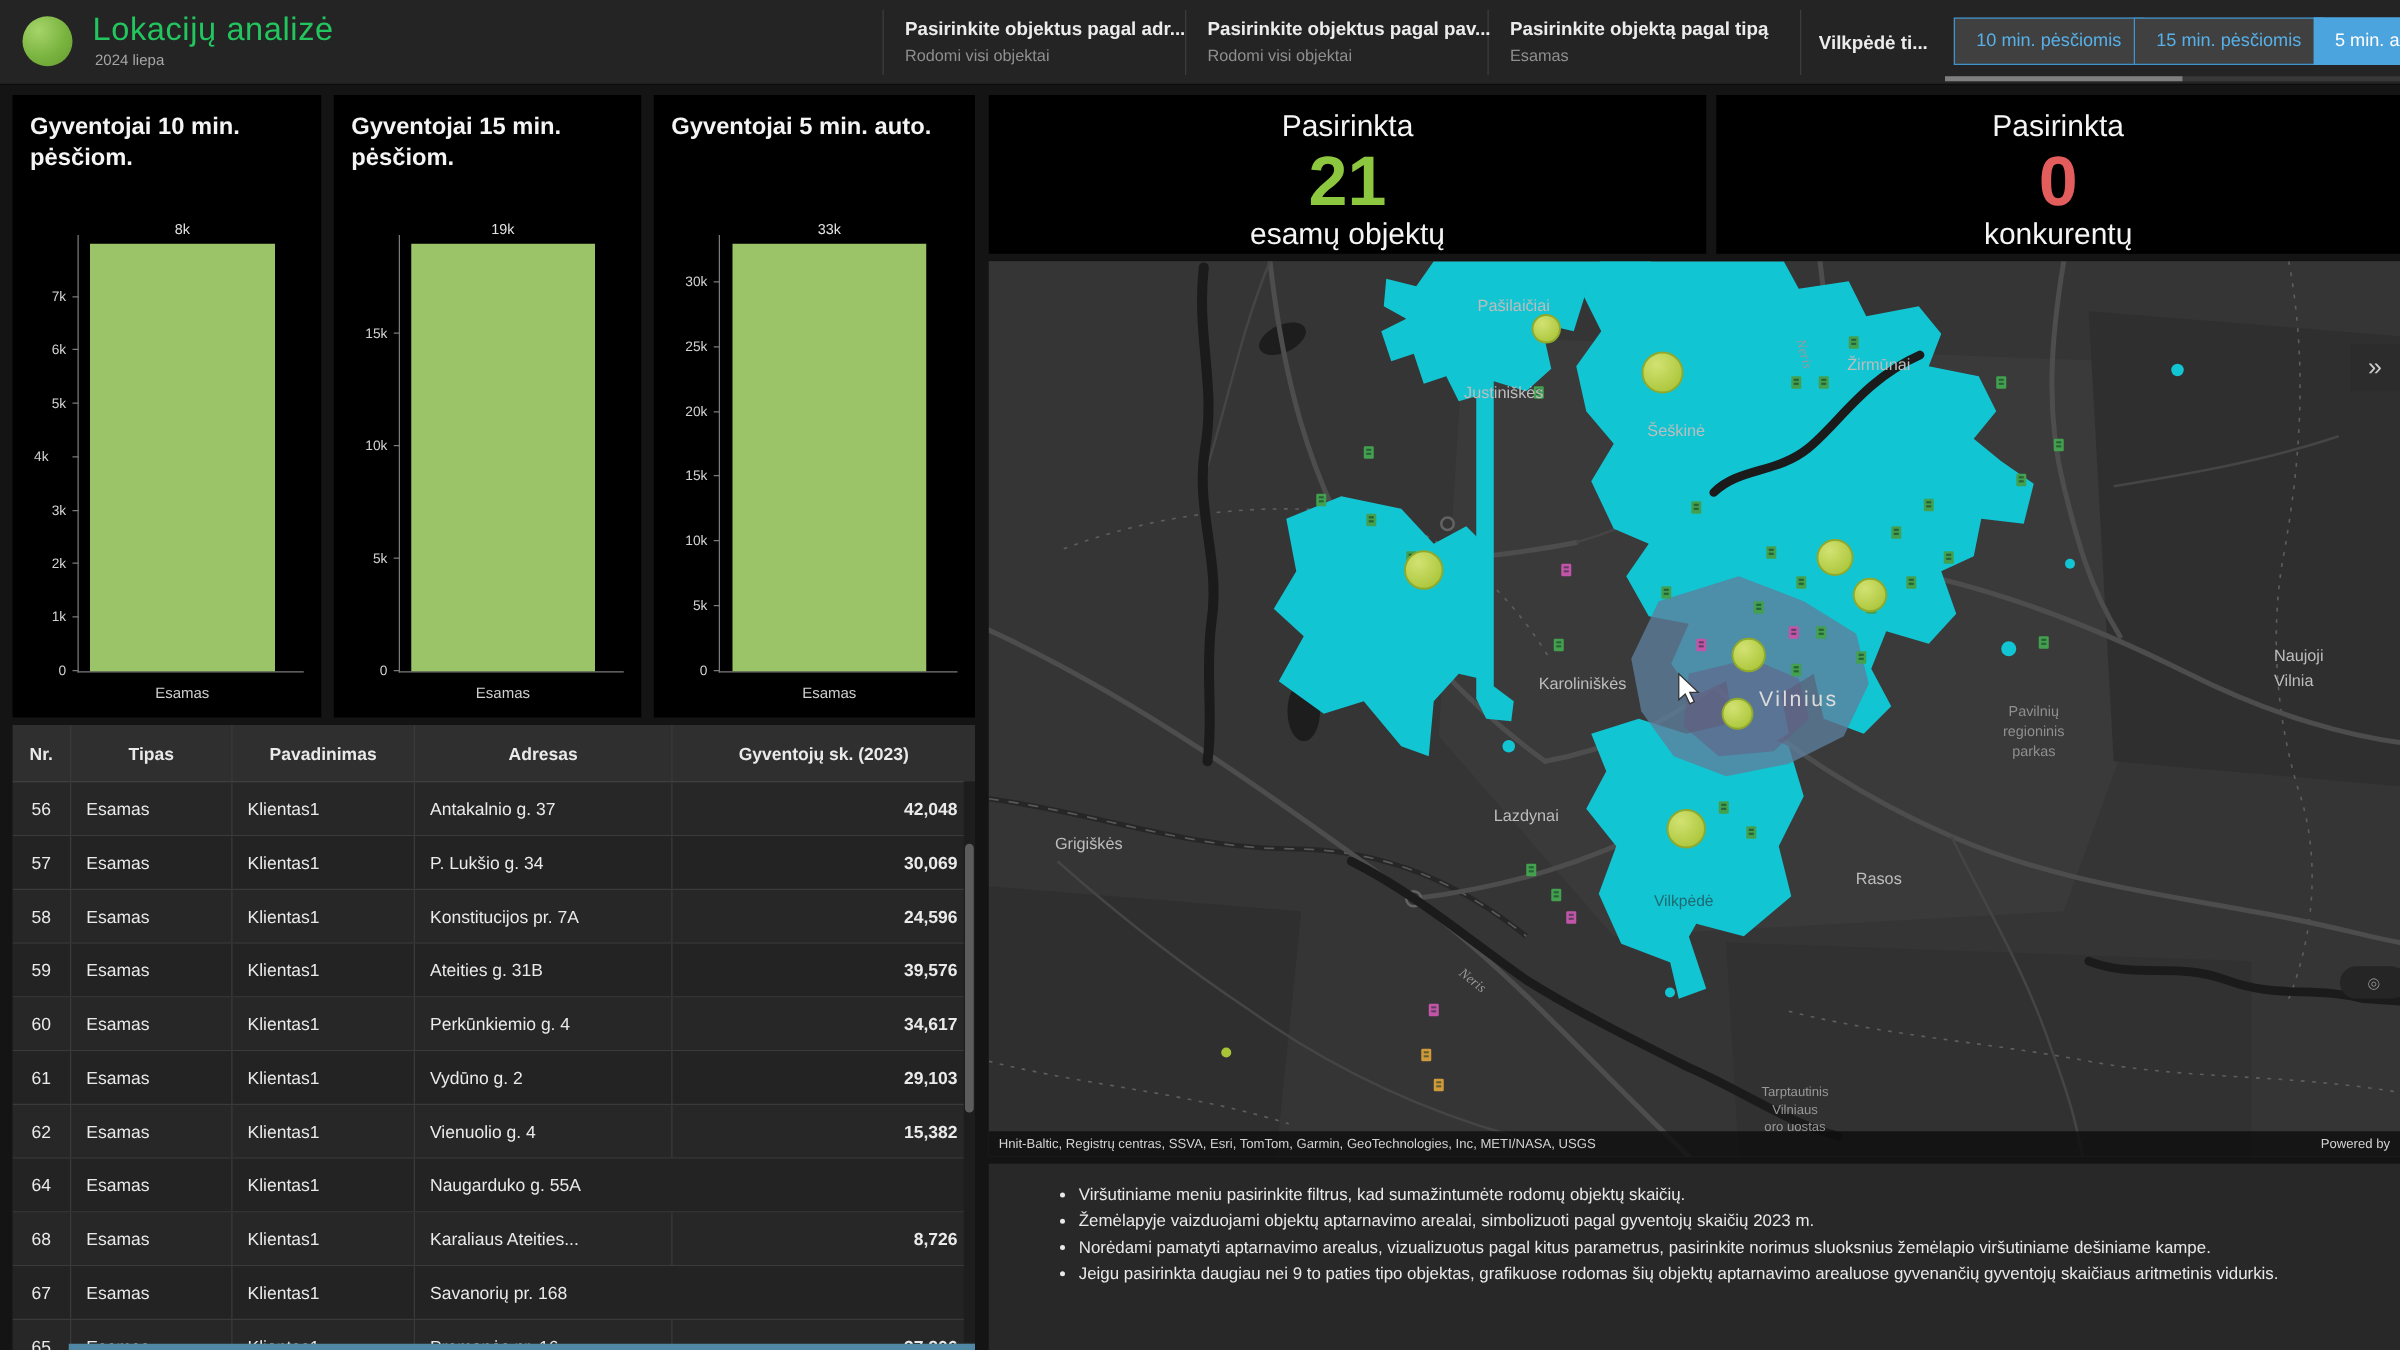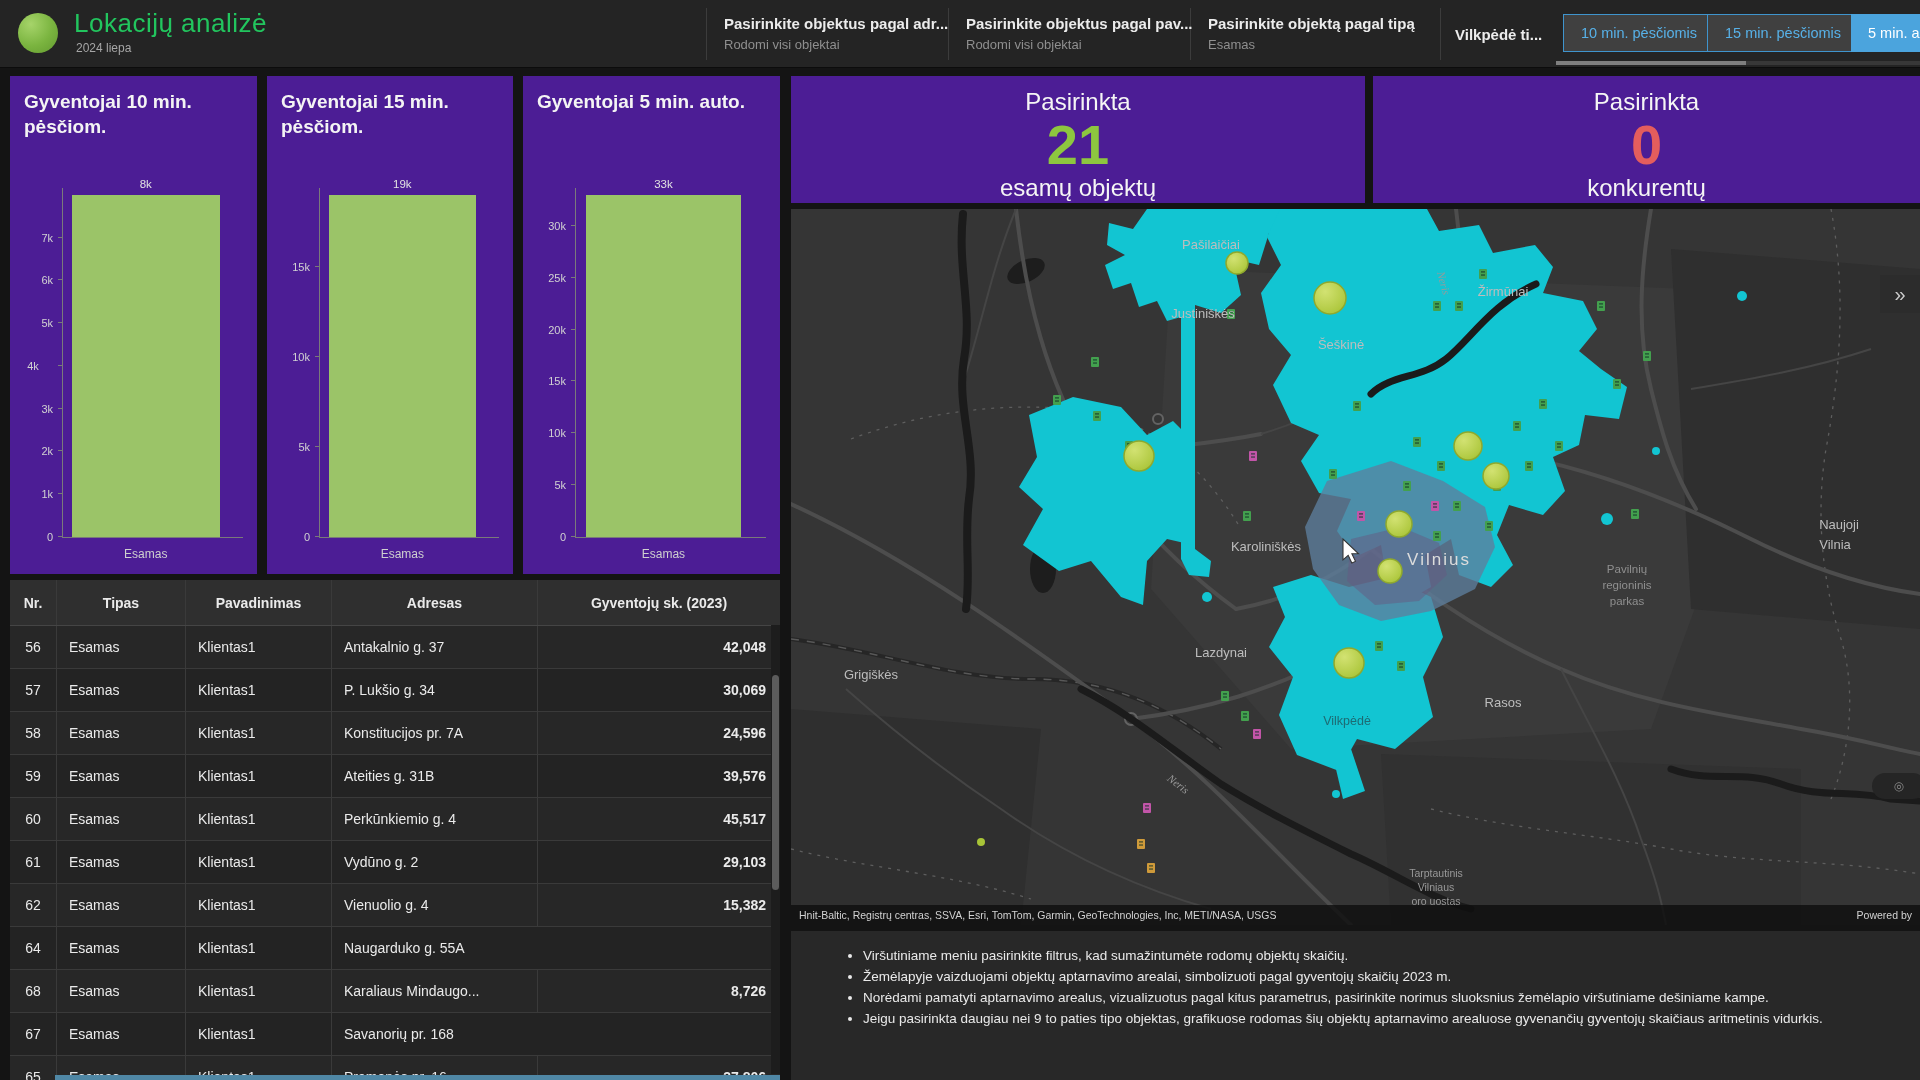--- a/index.html
+++ b/index.html
@@ -1,17 +1,17 @@
 <!DOCTYPE html>
 <html><head>
 <meta charset="utf-8">
 <style>
   html,body{margin:0;padding:0;background:#0e0e0e;font-family:"Liberation Sans",sans-serif;}
   #stage{position:relative;width:1920px;height:1080px;background:#141414;overflow:hidden;}
-  .panel{position:absolute;background:#4c1d95;}
+  .panel{position:absolute;background:#000000;}
   
   #hdr{position:absolute;left:0;top:0;width:1920px;height:67px;background:#242424;border-bottom:1px solid #0c0c0c;}
   #logo{position:absolute;left:18px;top:13px;width:40px;height:40px;border-radius:50%;
         background:radial-gradient(circle at 32% 28%, #a6d46a 0%, #7ab43f 55%, #639a30 100%);}
   #hdr-title{position:absolute;left:74px;top:8px;font-size:26px;color:#22c55e;letter-spacing:.5px;}
   #hdr-sub{position:absolute;left:76px;top:41px;font-size:12px;color:#a6a6a6;}
   .hdr-div{position:absolute;top:8px;height:52px;width:1px;background:#3c3c3c;}
   .hfilter{position:absolute;top:0;height:67px;width:225px;cursor:pointer;}
   .hfilter .fl{position:absolute;left:0;top:15px;font-size:15px;font-weight:bold;color:#ececec;white-space:nowrap;}
   .hfilter .fv{position:absolute;left:0;top:37px;font-size:13px;color:#8f8f8f;white-space:nowrap;}
@@ -204,21 +204,21 @@
           <div class="tcell c1">Esamas</div>
           <div class="tcell c2">Klientas1</div>
           <div class="tcell c3">Ateities g. 31B</div>
           <div class="tcell c4">39,576</div>
         </div>
         <div class="trow odd">
           <div class="tcell c0">60</div>
           <div class="tcell c1">Esamas</div>
           <div class="tcell c2">Klientas1</div>
           <div class="tcell c3">Perkūnkiemio g. 4</div>
-          <div class="tcell c4">45,517</div>
+          <div class="tcell c4">34,617</div>
         </div>
         <div class="trow even">
           <div class="tcell c0">61</div>
           <div class="tcell c1">Esamas</div>
           <div class="tcell c2">Klientas1</div>
           <div class="tcell c3">Vydūno g. 2</div>
           <div class="tcell c4">29,103</div>
         </div>
         <div class="trow odd">
           <div class="tcell c0">62</div>
@@ -230,21 +230,21 @@
         <div class="trow even">
           <div class="tcell c0">64</div>
           <div class="tcell c1">Esamas</div>
           <div class="tcell c2">Klientas1</div>
           <div class="tcell c3">Naugarduko g. 55A</div>
         </div>
         <div class="trow odd">
           <div class="tcell c0">68</div>
           <div class="tcell c1">Esamas</div>
           <div class="tcell c2">Klientas1</div>
-          <div class="tcell c3">Karaliaus Mindaugo...</div>
+          <div class="tcell c3">Karaliaus Ateities...</div>
           <div class="tcell c4">8,726</div>
         </div>
         <div class="trow even">
           <div class="tcell c0">67</div>
           <div class="tcell c1">Esamas</div>
           <div class="tcell c2">Klientas1</div>
           <div class="tcell c3">Savanorių pr. 168</div>
         </div>
         <div class="trow odd">
           <div class="tcell c0">65</div>

